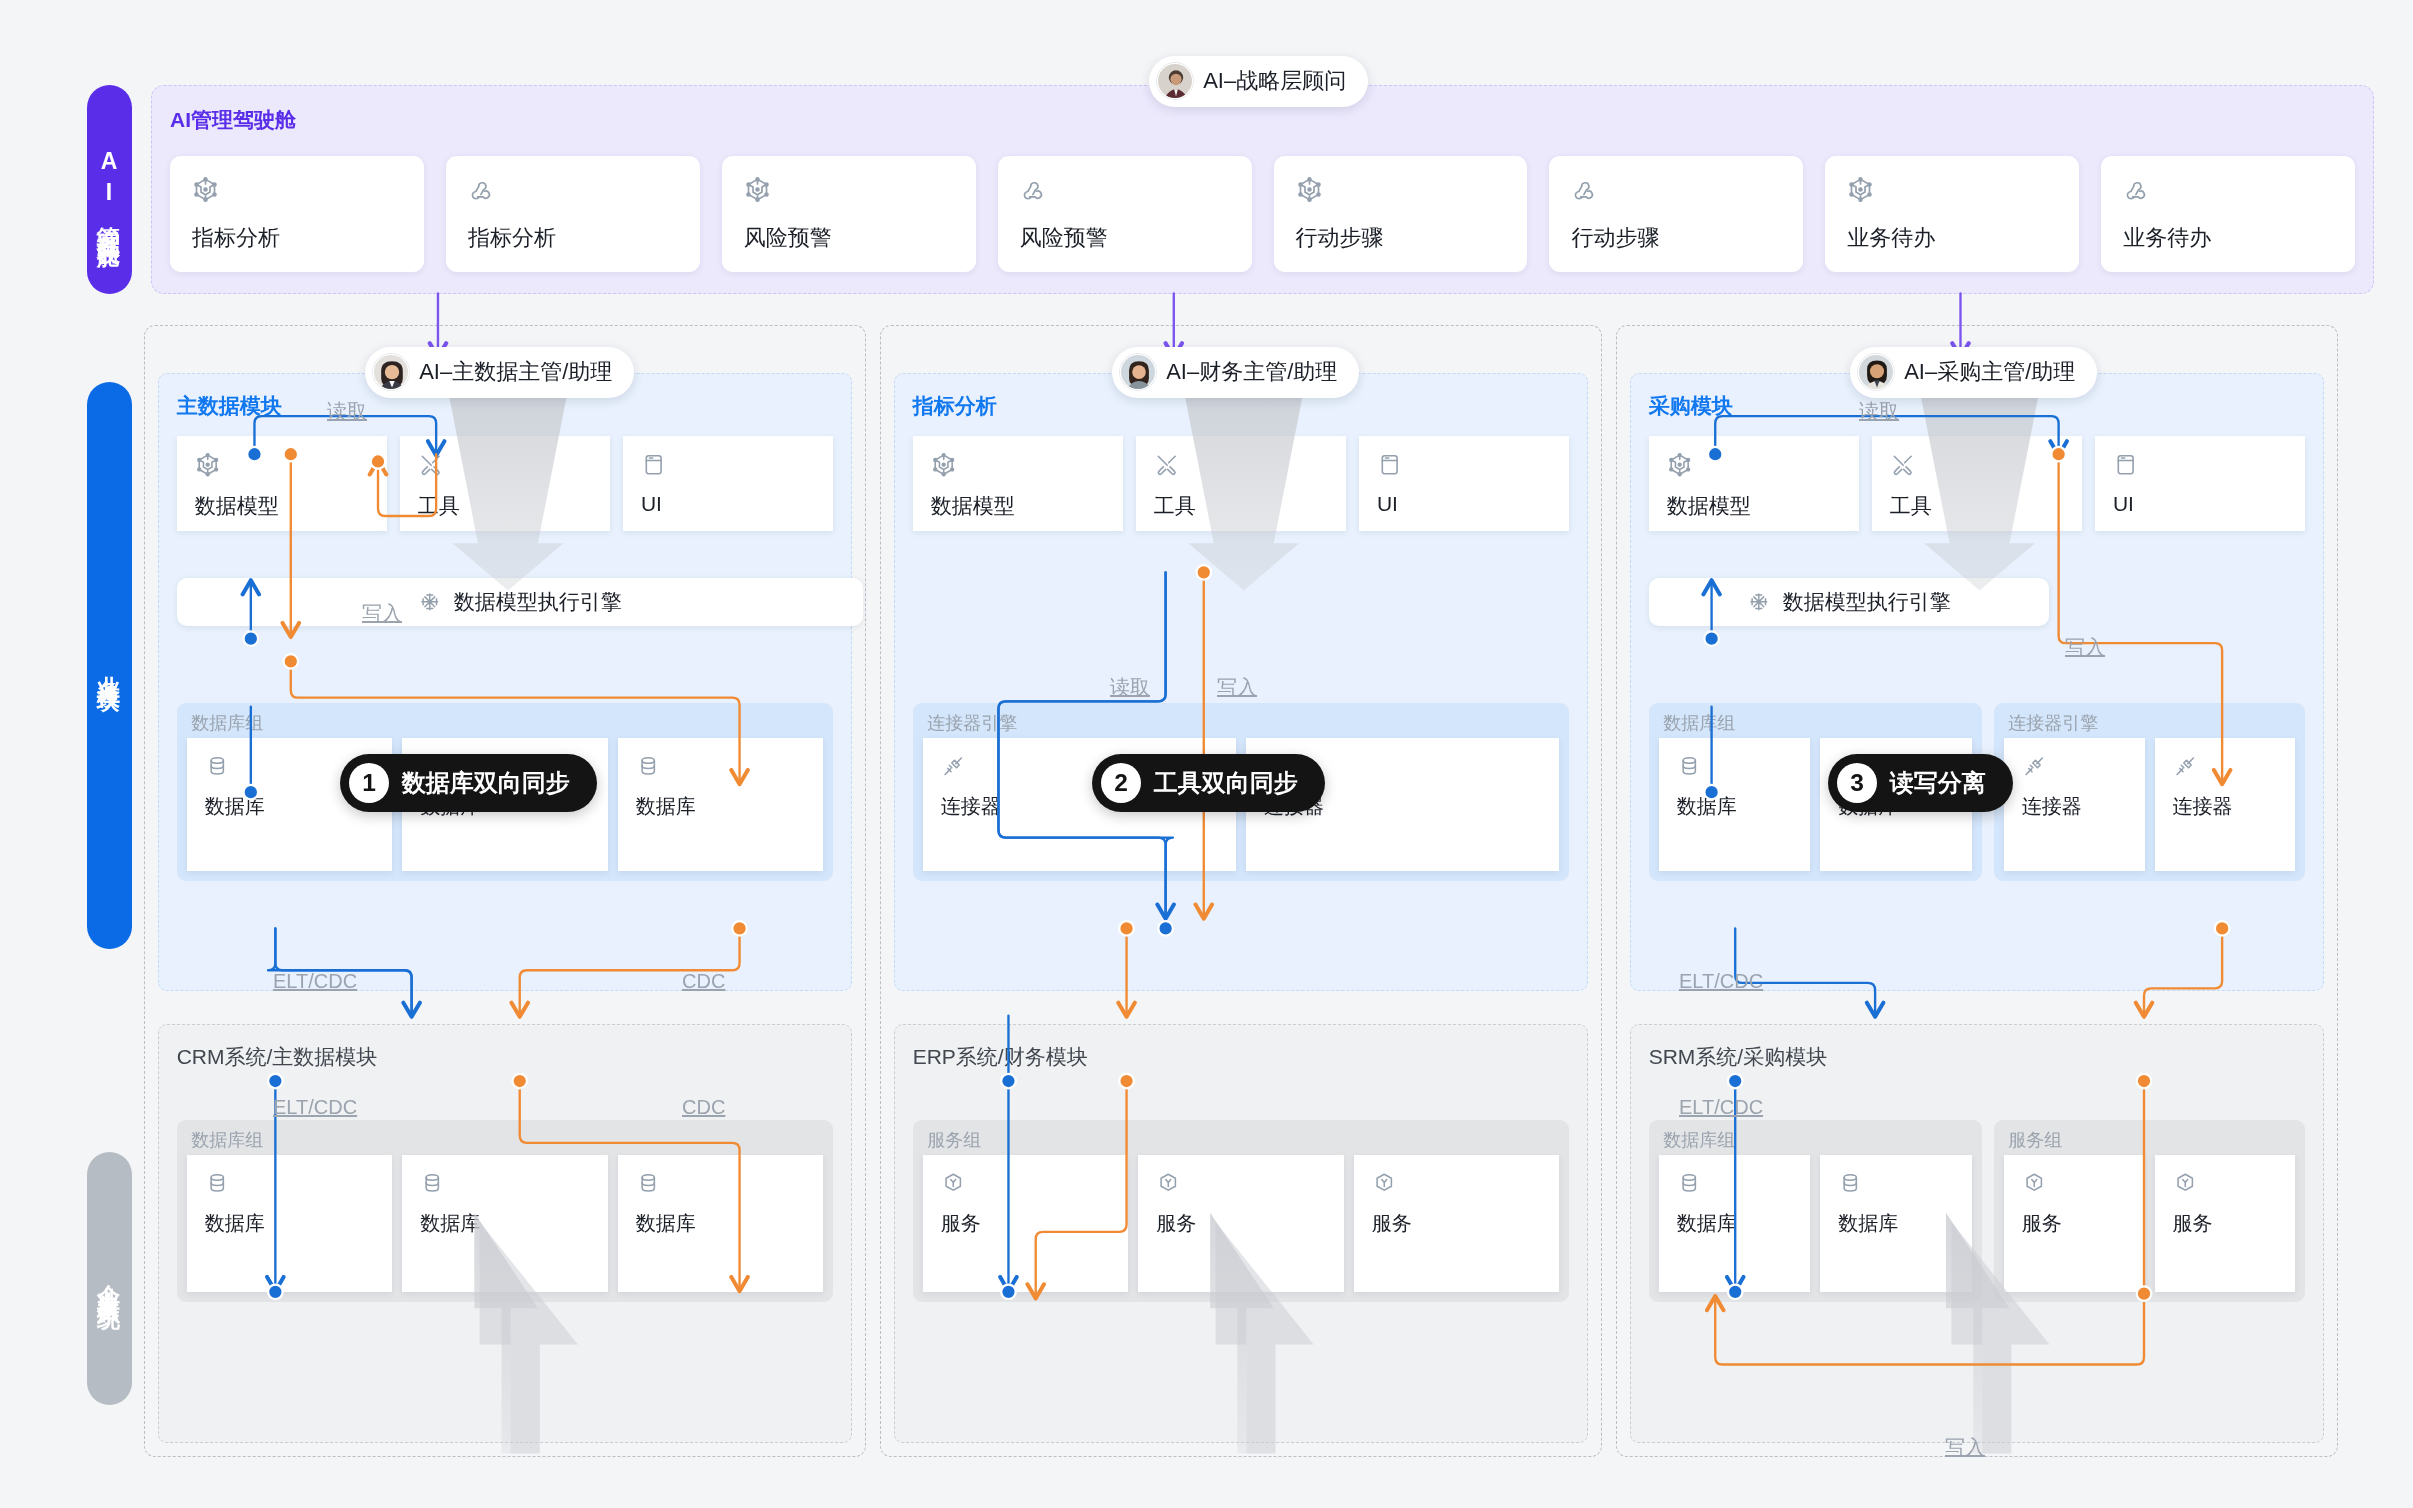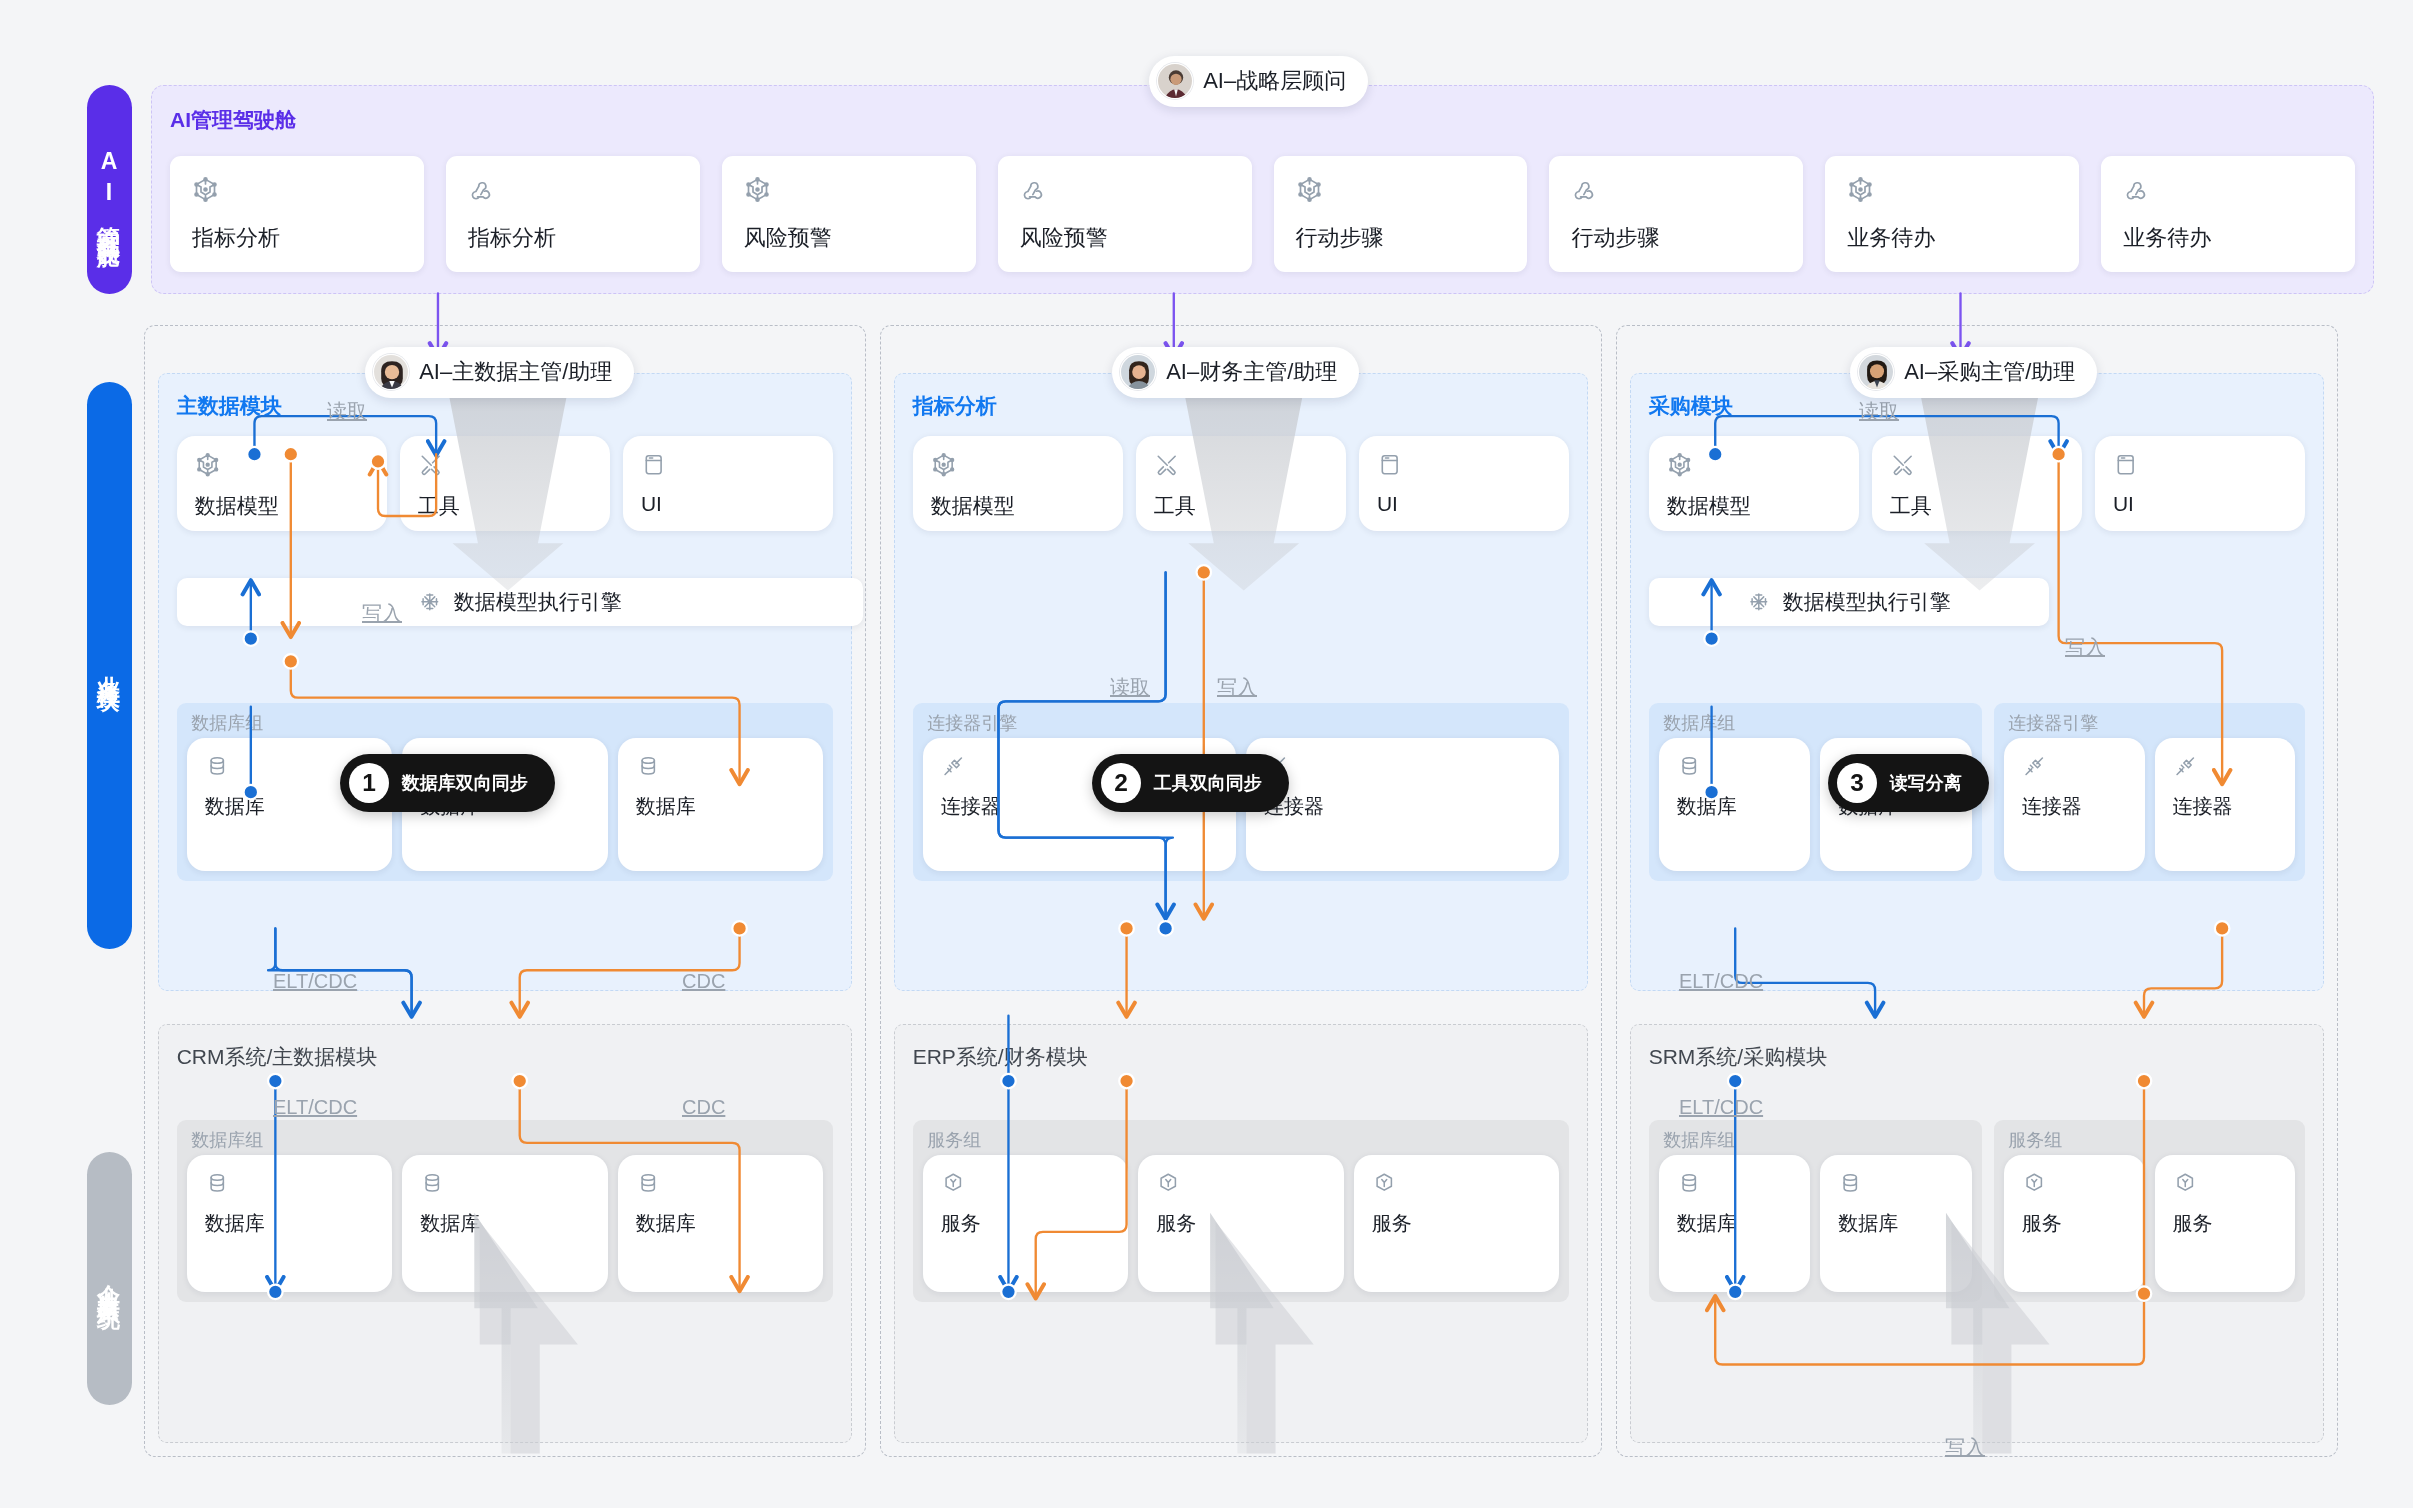--- a/index.html
+++ b/index.html
@@ -79,21 +79,21 @@
     height: 618px;
     background: #e8f1fd; border: 1.8px dashed #c3d9f4; border-radius: 9px;
   }
   .biz-title {
     position: absolute; left: 18px; top: 18px;
     font-size: 21px; font-weight: 700; color: #1178f0;
   }
 
   
   .tile {
-    background: #fff; border-radius: 18px;
+    background: #fff; border-radius: 0;
     box-shadow: 0 1.8px 6.4px rgba(22,34,60,.08);
     padding: 16.4px 0 0 18px; position: relative;
   }
   .tile-label { font-size: 21px; color: #1b1f27; margin-top: 14.5px; }
   .tile-label.sm { font-size: 20px; }
 
   .row3 {
     position: absolute; left: 18px; right: 18px; top: 62px;
     display: flex; gap: 12.7px;
   }
@@ -140,21 +140,21 @@
     background: #141414; color: #fff;
     border-radius: 36px; padding: 9px 27px 9px 9px;
     box-shadow: 0 3.6px 12.7px rgba(0,0,0,.22);
   }
   .badge-num {
     width: 40px; height: 40px; border-radius: 50%;
     background: #fff; color: #141414;
     font-size: 24.5px; font-weight: 700;
     display: flex; align-items: center; justify-content: center;
   }
-  .badge-text { font-size: 18px; font-weight: 700; white-space: nowrap; text-align: right; }
+  .badge-text { font-size: 24px; font-weight: 700; white-space: nowrap; text-align: right; }
   #badge-1 { left: 340px;  top: 754px; }
   #badge-2 { left: 1092px; top: 754px; }
   #badge-3 { left: 1828px; top: 754px; }
 
   
   .elabel {
     position: absolute; font-size: 20px; color: #9aa3ae; z-index: 12;
     white-space: nowrap;
     text-decoration: underline;
   }

